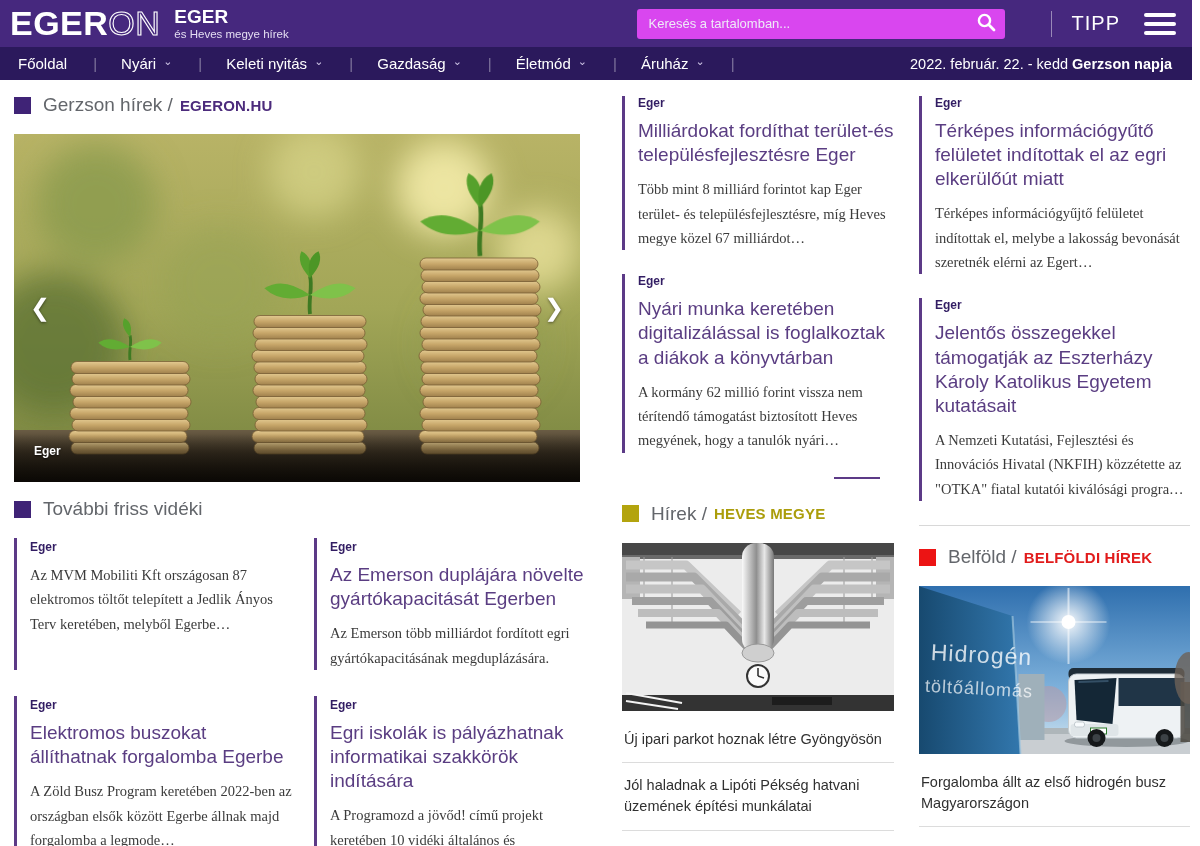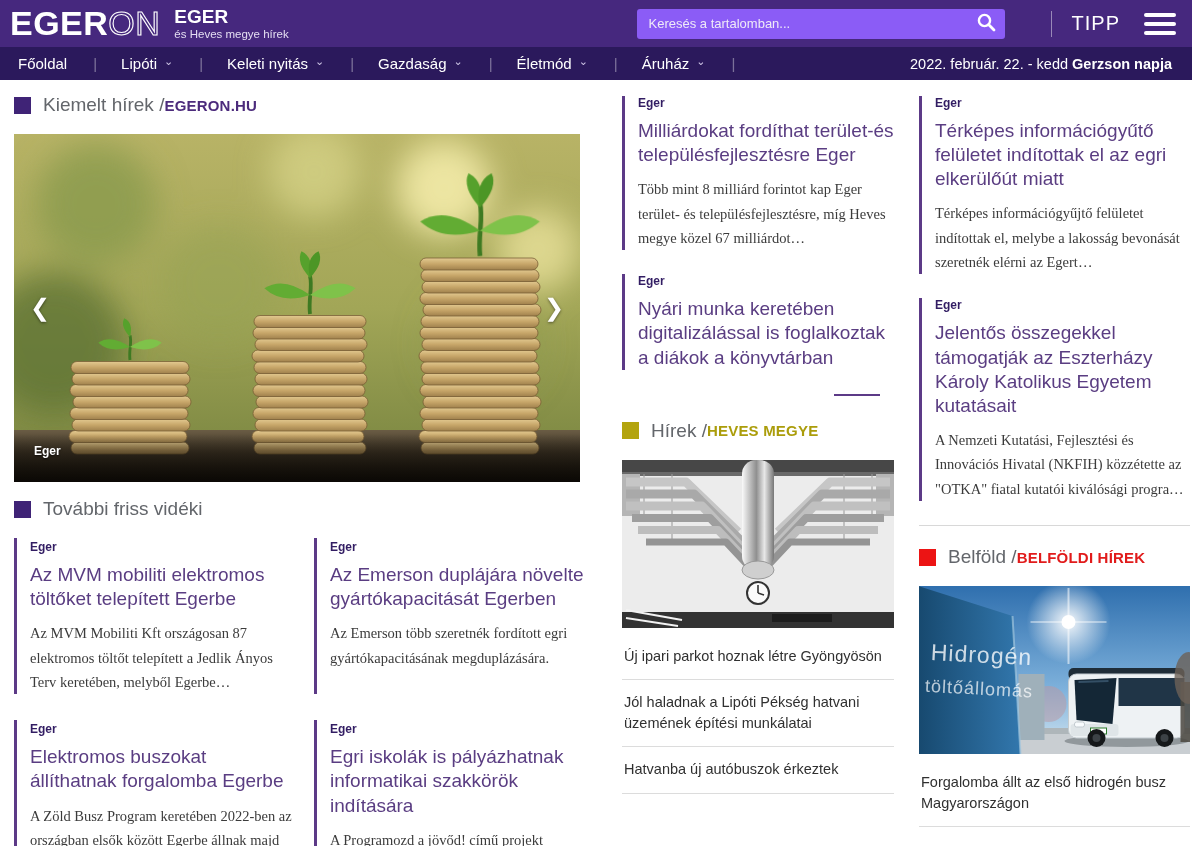--- a/index.html
+++ b/index.html
@@ -13,21 +13,21 @@
   .logo { display:flex; align-items:baseline; cursor:pointer; }
   .logo-main { color:#fff; font-weight:700; font-size:34px; letter-spacing:.5px; }
   .logo-on { font-size:34px; font-weight:400; color:#fff; letter-spacing:.5px; }
   @supports (-webkit-text-stroke: 1px white) {
     .logo-on { color:transparent; -webkit-text-stroke:1.1px #fff; }
   }
   .brand { margin-left:14px; line-height:1.05; }
   .brand-name { color:#fff; font-weight:700; font-size:19px; display:block; }
   .brand-tag { color:#e4ddf2; font-size:11.5px; display:block; margin-top:1px; }
   .searchbox { margin-left:auto; margin-right:46px; position:relative; width:368px; }
-  .searchbox input { width:100%; height:30px; background:#8b5cf6; border:none; border-radius:3px;
+  .searchbox input { width:100%; height:30px; background:#d946ef; border:none; border-radius:3px;
     color:#fff; font-size:13px; padding:0 56px 0 12px; font-family:"Liberation Sans",sans-serif; outline:none; }
   .searchbox input::placeholder { color:#efeaf8; opacity:1; }
   .search-btn { position:absolute; right:4px; top:2px; width:30px; height:26px; background:transparent; border:none; cursor:pointer; }
   .vdivider { width:1px; height:26px; background:rgba(255,255,255,.45); }
   .tip { color:#fff; font-size:20px; letter-spacing:1px; margin:0 18px 0 20px; background:none; border:none; cursor:pointer; font-family:"Liberation Sans",sans-serif; }
   .burger { width:44px; height:30px; background:transparent; border:none; cursor:pointer; display:flex; flex-direction:column; justify-content:center; gap:5px; padding:0 6px; }
   .burger i { display:block; height:4px; background:#fff; border-radius:2px; }
 
   
   .mainnav { height:33px; background:#2B195C; display:flex; align-items:center; padding:0 12px; color:#fff; }
@@ -44,21 +44,21 @@
   .col-left { width:580px; flex:none; }
   .col-mid { width:272px; flex:none; margin-left:28px; }
   .col-right { width:271px; flex:none; margin-left:25px; }
 
   
   .sec { display:flex; align-items:center; margin-bottom:18px; }
   .sec .sq { width:17px; height:17px; flex:none; margin-right:12px; background:#3F2376; }
   .sec .sq.olive { background:#B3A40E; }
   .sec .sq.red { background:#EC1414; }
   .sec .lbl { font-size:19px; color:#63666b; }
-  .sec .lnk { font-size:15px; font-weight:700; margin-left:0; cursor:pointer; letter-spacing:.2px; }
+  .sec .lnk { font-size:15px; font-weight:700; margin-left:7px; cursor:pointer; letter-spacing:.2px; }
   .lnk.purple { color:#4C2B7C; }
   .lnk.olive { color:#AB9D0B;text-align:center; }
   .lnk.red { color:#E11B1B; }
 
   
   .carousel { position:relative; width:566px; height:348px; overflow:hidden; margin-bottom:16px; }
   .carousel svg { position:absolute; inset:0; width:100%; height:100%; display:block; }
   .slide-caption { position:absolute; left:0; right:0; bottom:0; padding:10px 20px 18px;
     background:linear-gradient(to bottom, rgba(20,16,8,0), rgba(25,20,10,.45) 35%, rgba(8,6,3,.82)); }
   .slide-cat { color:#fff; font-size:12px; font-weight:700; display:block; margin-bottom:6px; text-shadow:0 1px 2px rgba(0,0,0,.7); }
@@ -115,21 +115,21 @@
       <span style="display:contents"><i></i><i></i><i></i></span>
     </button>
   </header>
 
   <nav class="mainnav">
     <ul>
       <li>
           <span>Főoldal</span>
         </li>
       <li>
-          <span>Lipóti</span>
+          <span>Nyári</span>
           <span class="chev">⌄</span>
         </li>
       <li>
           <span>Keleti nyitás</span>
           <span class="chev">⌄</span>
         </li>
       <li>
           <span>Gazdaság</span>
           <span class="chev">⌄</span>
         </li>
@@ -146,21 +146,21 @@
       <span>2022. február. 22. - kedd</span>
       <b>Gerzson napja</b>
     </div>
   </nav>
 
   <main class="content">
 
     <section class="col-left">
       <div class="sec">
         <span class="sq"></span>
-        <span class="lbl">Kiemelt hírek /</span>
+        <span class="lbl">Gerzson hírek /</span>
         <span class="lnk purple">EGERON.HU</span>
       </div>
 
       <div class="carousel">
         <svg viewBox="0 0 566 348" preserveAspectRatio="xMidYMid slice">
           <defs>
             <linearGradient id="cbg" x1="0" y1="0" x2="0" y2="1">
               <stop offset="0" stop-color="#b8b366"></stop>
                 <stop offset="0.5" stop-color="#a2a657"></stop>
                 <stop offset="1" stop-color="#75823e"></stop>
@@ -266,27 +266,26 @@
       </div>
 
       <div class="sec">
         <span class="sq"></span>
         <span class="lbl">További friss vidéki</span>
       </div>
 
       <div class="fresh-grid">
         <article class="article">
           <span class="cat">Eger</span>
-          <h3>Az MVM mobiliti elektromos töltőket telepített Egerbe</h3>
           <p>Az MVM Mobiliti Kft országosan 87 elektromos töltőt telepített a Jedlik Ányos Terv keretében, melyből Egerbe…</p>
         </article>
         <article class="article">
           <span class="cat">Eger</span>
           <h3>Az Emerson duplájára növelte gyártókapacitását Egerben</h3>
-          <p>Az Emerson több szeretnék fordított egri gyártókapacitásának megduplázására.</p>
+          <p>Az Emerson több milliárdot fordított egri gyártókapacitásának megduplázására.</p>
         </article>
         <article class="article">
           <span class="cat">Eger</span>
           <h3>Elektromos buszokat állíthatnak forgalomba Egerbe</h3>
           <p>A Zöld Busz Program keretében 2022-ben az országban elsők között Egerbe állnak majd forgalomba a legmode…</p>
         </article>
         <article class="article">
           <span class="cat">Eger</span>
           <h3>Egri iskolák is pályázhatnak informatikai szakkörök indítására</h3>
           <p>A Programozd a jövőd! című projekt keretében 10 vidéki általános és középiskolában futnak informatikai…</p>
@@ -296,20 +295,21 @@
 
     <section class="col-mid">
       <article class="article">
         <span class="cat">Eger</span>
         <h3>Milliárdokat fordíthat terület-és településfejlesztésre Eger</h3>
         <p>Több mint 8 milliárd forintot kap Eger terület- és településfejlesztésre, míg Heves megye közel 67 milliárdot…</p>
       </article>
       <article class="article">
         <span class="cat">Eger</span>
         <h3>Nyári munka keretében digitalizálással is foglalkoztak a diákok a könyvtárban</h3>
+        <p>A kormány 62 millió forint vissza nem térítendő támogatást biztosított Heves megyének, hogy a tanulók nyári…</p>
       </article>
       <div class="more-line"></div>
 
       <div class="sec">
         <span class="sq olive"></span>
         <span class="lbl">Hírek /</span>
         <span class="lnk olive">HEVES MEGYE</span>
       </div>
 
       <div class="photo">

